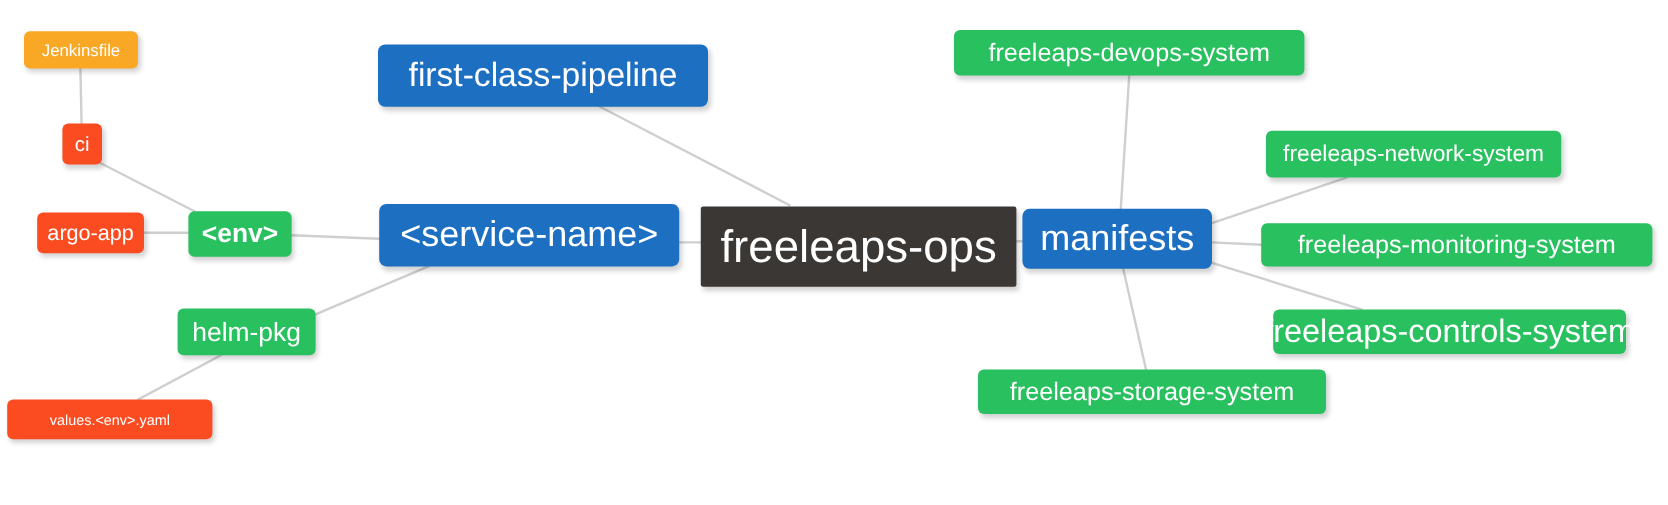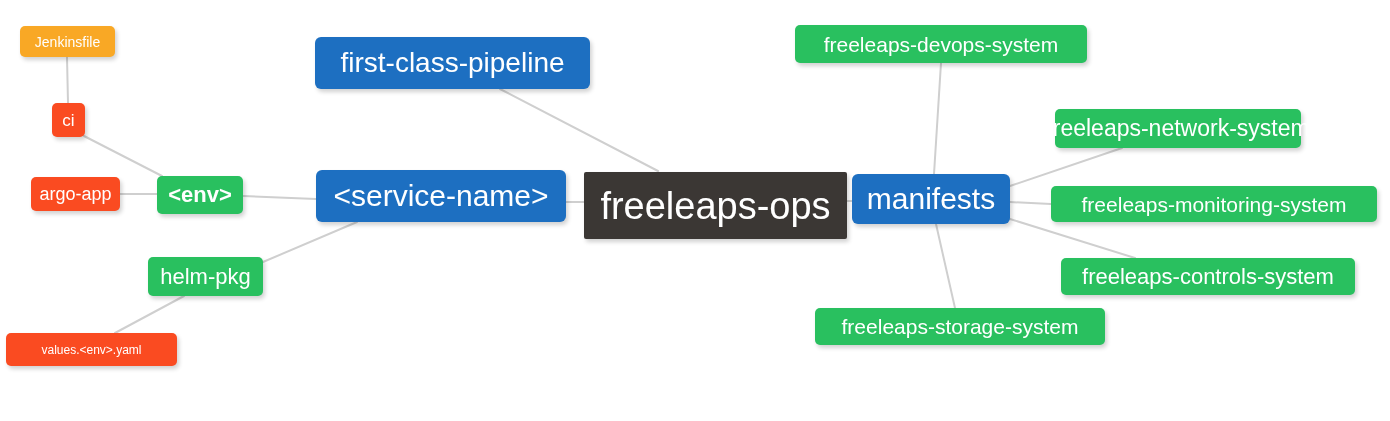--- a/index.html
+++ b/index.html
@@ -77,18 +77,18 @@
   <div class="node green" style="left:157px; top:176px; width:86px;  height:38px; font-size:22px;font-weight:bold;">&lt;env&gt;</div>
   <div class="node green" style="left:148px; top:257px; width:115px; height:39px; font-size:22px;">helm-pkg</div>
   <div class="node red" style="left:6px;   top:333px; width:171px; height:33px; font-size:12px;">values.&lt;env&gt;.yaml</div>
 
   <div class="node branch" style="left:315px; top:37px;  width:275px; height:52px; font-size:28px;">first-class-pipeline</div>
   <div class="node branch" style="left:316px; top:170px; width:250px; height:52px; font-size:30px;">&lt;service-name&gt;</div>
   <div class="node root" style="left:584px; top:172px; width:263px; height:67px; font-size:38px;">freeleaps-ops</div>
   <div class="node branch" style="left:852px; top:174px; width:158px; height:50px; font-size:30px;">manifests</div>
 
   <div class="node green" style="left:795px;  top:25px;  width:292px; height:38px; font-size:21px;">freeleaps-devops-system</div>
-  <div class="node green" style="left:1055px; top:109px; width:246px; height:39px; font-size:23px;">freeleaps-network-system</div>
+  <div class="node green" style="left:1055px; top:109px; width:246px; height:39px; font-size:19px;">freeleaps-network-system</div>
   <div class="node green" style="left:1051px; top:186px; width:326px; height:36px; font-size:21px;">freeleaps-monitoring-system</div>
-  <div class="node green" style="left:1061px; top:258px; width:294px; height:37px; font-size:22px;">freeleaps-controls-system</div>
+  <div class="node green" style="left:1061px; top:258px; width:294px; height:37px; font-size:27px;">freeleaps-controls-system</div>
   <div class="node green" style="left:815px;  top:308px; width:290px; height:37px; font-size:21px;">freeleaps-storage-system</div>
 
 </div>
 
 </body></html>

